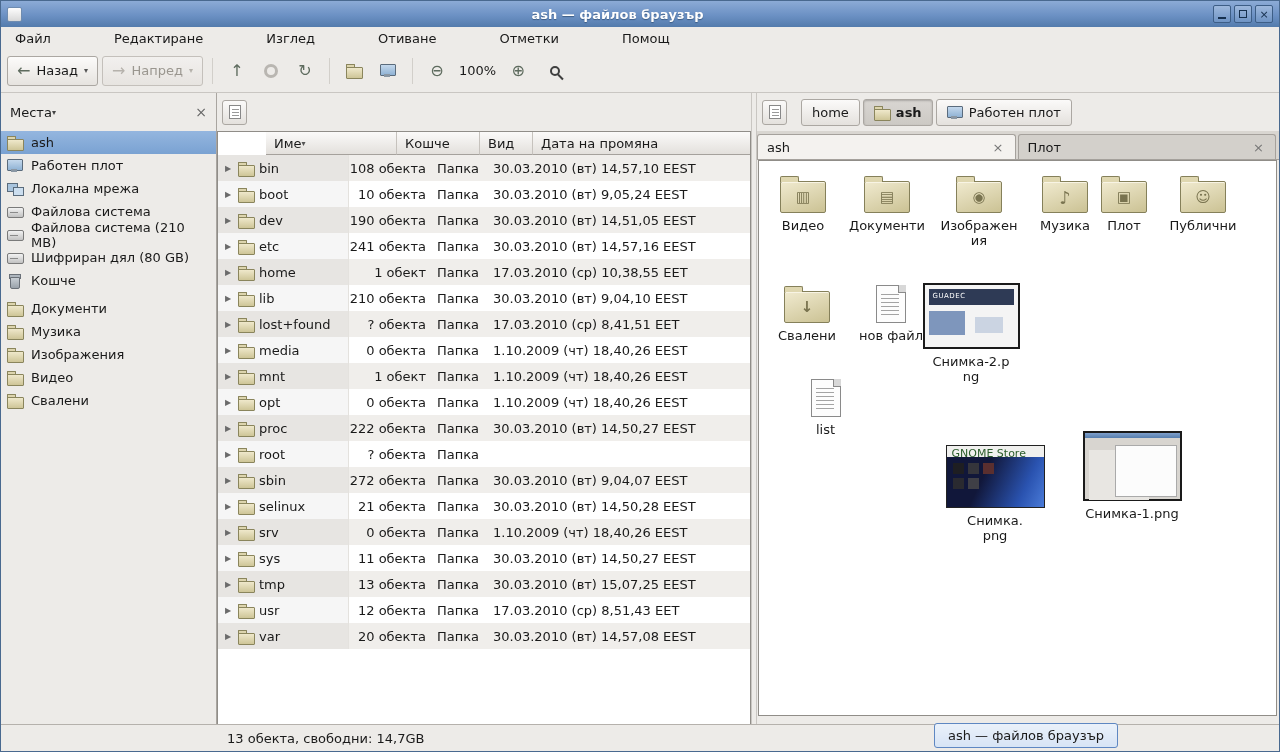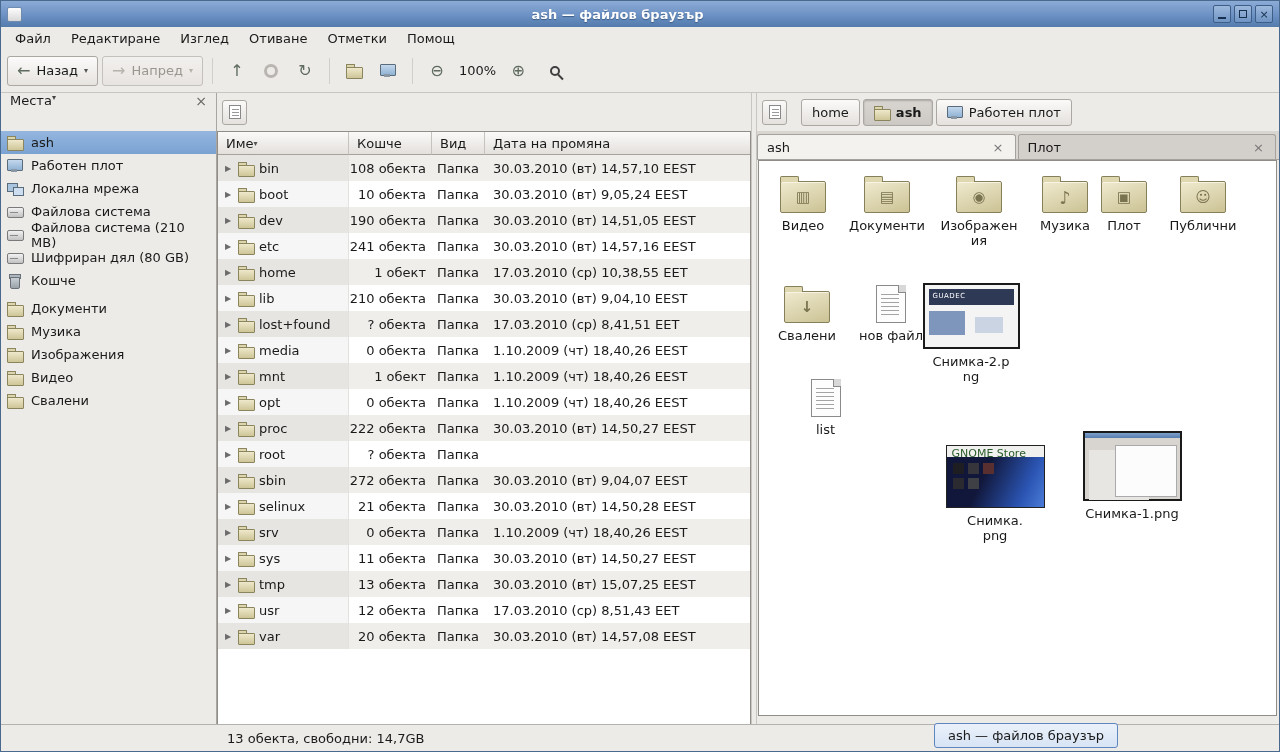--- a/index.html
+++ b/index.html
@@ -12,21 +12,21 @@
 
 .titlebar{height:26px;background:linear-gradient(#8CABD6 0%,#6C91C4 55%,#537BAC 100%);display:flex;align-items:center;padding:0 6px;flex:0 0 auto;gap:6px;}
 .win-icon{width:15px;height:15px;background:linear-gradient(#FDFDFD,#D8D8D8);border:1px solid #6F8CB0;border-radius:2px;flex:0 0 auto;}
 .title{flex:1;text-align:center;color:#fff;font-weight:bold;text-shadow:0 1px 1px #3C5C84;font-size:13px;}
 .winbtns{display:flex;gap:3px;}
 .wbtn{width:18px;height:18px;border:1px solid #3D5E86;border-radius:2px;background:linear-gradient(#9DB8DC,#6F94C4);display:flex;align-items:center;justify-content:center;color:#16304E;font-size:11px;line-height:1;}
 .glyph-min{width:8px;height:2px;background:#16304E;margin-top:8px;}
 .glyph-max{width:8px;height:8px;border:1px solid #16304E;}
 
 
-.menubar{height:22px;background:#EDEBE8;display:flex;align-items:center;padding:0 4px;}
+.menubar{height:22px;background:#EDEBE8;display:flex;align-items:center;padding:0 4px;gap:43px;}
 .menu-item{padding:2px 10px;}
 
 
 .toolbar{height:44px;background:#EDEBE8;border-bottom:1px solid #C9C6C2;display:flex;align-items:center;padding:0 6px;gap:4px;flex:0 0 auto;}
 .tbtn{display:flex;align-items:center;gap:6px;height:30px;padding:0 9px;background:linear-gradient(#FCFBFA,#E6E3DF);border:1px solid #ABA7A2;border-radius:3px;}
 .tbtn.disabled{color:#9A968F;background:linear-gradient(#F2F0EE,#E7E4E0);border-color:#C4C0BB;}
 .tbtn.disabled .gl{color:#B6B2AC;}
 .gl{font-size:16px;color:#5E6B5E;line-height:1;}
 .chev{font-size:8px;color:#555;}
 .tbtn.disabled .chev{color:#B6B2AC;}
@@ -49,38 +49,38 @@
 .drive-icon::before{content:"";position:absolute;left:0;top:3px;width:15px;height:9px;border:1px solid #7A7A7A;background:linear-gradient(#F2F2F2,#C2C2C2);border-radius:2px;}
 .drive-icon::after{content:"";position:absolute;left:3px;top:8px;width:8px;height:1px;background:#8A8A8A;}
 .network-icon::before{content:"";position:absolute;left:0;top:2px;width:9px;height:7px;border:1px solid #5A6B7C;background:#A8C4DE;}
 .network-icon::after{content:"";position:absolute;left:6px;top:6px;width:9px;height:7px;border:1px solid #5A6B7C;background:#CCDEEF;}
 .trash-icon::before{content:"";position:absolute;left:2px;top:1px;width:10px;height:3px;background:#AEB6BE;border:1px solid #6A7078;}
 .trash-icon::after{content:"";position:absolute;left:3px;top:4px;width:8px;height:10px;background:linear-gradient(#C8CED4,#9AA2AA);border:1px solid #6A7078;border-radius:0 0 2px 2px;}
 
 
 .main{flex:1;display:flex;min-height:0;}
 .sidebar{width:216px;background:#EDEBE8;border-right:1px solid #A9A5A0;display:flex;flex-direction:column;flex:0 0 auto;}
-.side-head{height:38px;display:flex;padding:0 9px;flex:0 0 auto;}
+.side-head{height:38px;display:flex;align-items:center;padding:0 9px;flex:0 0 auto;}
 .side-chev{font-size:8px;color:#444;}
 .side-close{margin-left:auto;color:#666;font-size:14px;}
 .side-list{flex:1;}
 .side-item{height:23px;display:flex;align-items:center;gap:8px;padding:0 6px;}
 .side-item.sel{background:linear-gradient(#94B6DF,#7AA2D2);}
 .side-item:nth-of-type(8){margin-top:5px;}
 
 
 .pane-left{width:534px;display:flex;flex-direction:column;background:#EDEBE8;flex:0 0 auto;}
 .pane-top{height:38px;display:flex;align-items:center;padding:0 5px;gap:6px;flex:0 0 auto;}
 .small-toggle{width:25px;height:25px;border:1px solid #ABA7A2;border-radius:3px;background:linear-gradient(#FBFAF9,#E4E1DD);display:flex;align-items:center;justify-content:center;}
 .note-icon{position:relative;width:12px;height:14px;background:#FFF;border:1px solid #888;display:inline-block;}
 .note-icon::after{content:"";position:absolute;left:2px;top:3px;width:7px;height:1px;background:#999;box-shadow:0 3px #999,0 6px #999;}
 .tree{flex:1;background:#FFF;border:1px solid #908D88;border-bottom:none;display:flex;flex-direction:column;overflow:hidden;}
 .thead{display:flex;height:23px;flex:0 0 auto;}
 .th{background:linear-gradient(#FBFAF9,#E3E0DC);border-right:1px solid #C6C2BD;border-bottom:1px solid #A5A19C;display:flex;align-items:center;padding:0 8px;}
-.th.c-name{width:131px;justify-content:flex-start;}
+.th.c-name{width:131px;justify-content:flex-start;margin-left:48px;}
 .th.c-size{width:83px;}
 .th.c-type{width:53px;}
 .th.c-date{flex:1;border-right:none;}
 .sort{font-size:8px;color:#555;}
 .tbody{flex:1;overflow:hidden;}
 .trow{display:flex;height:26px;align-items:center;}
 .trow:nth-of-type(odd){background:#F0EEEB;}
 .td{white-space:nowrap;overflow:hidden;}
 .td.c-name{width:131px;display:flex;align-items:center;gap:5px;padding-left:5px;height:26px;background:rgba(0,0,0,0.035);border-right:1px solid #E4E2DE;}
 .td.c-size{width:83px;text-align:right;padding-right:6px;}

